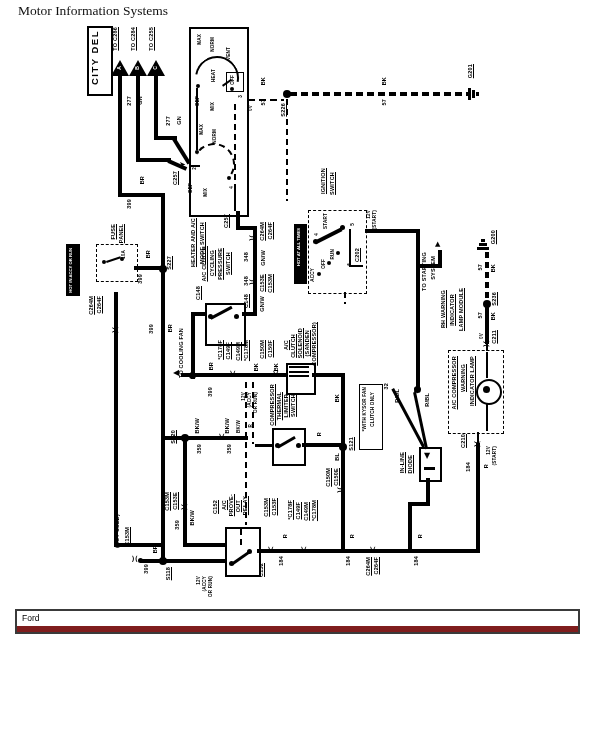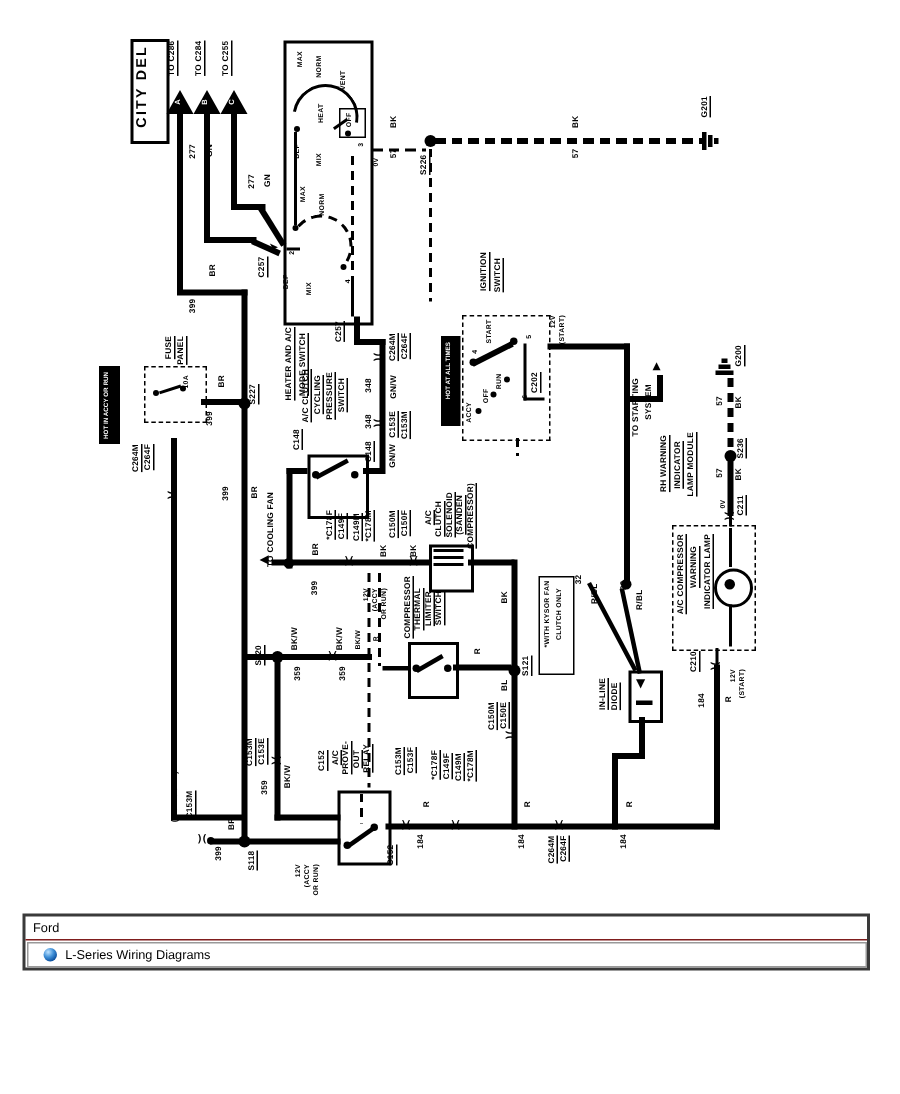--- a/index.html
+++ b/index.html
@@ -31,29 +31,30 @@
   .tr{position:absolute;width:0;height:0;border-left:9px solid transparent;border-right:9px solid transparent;border-bottom:16px solid #000;}
   
   .arc{position:absolute;width:40px;height:40px;border:2.5px solid #000;border-radius:50%;border-left-color:transparent;border-bottom-color:transparent;}
   .arcd{position:absolute;width:38px;height:38px;border:2px dashed #000;border-radius:50%;border-left-color:transparent;border-bottom-color:transparent;}
   .coil{position:absolute;background:repeating-linear-gradient(180deg,#000 0 2px,transparent 2px 4.5px);}
   
   .lampc{position:absolute;width:22px;height:22px;border:2px solid #000;border-radius:50%;}
   
   .caption{position:absolute;left:140px;top:589px;width:320px;text-align:center;font:700 9px "Liberation Sans",sans-serif;}
   #footer{position:absolute;left:15px;top:609px;width:561px;border:2px solid #3a3a3a;background:#fff;}
-  #footer .row1{height:15px;border-bottom:1px solid #7f1d1d;font:400 8.5px/15px "Liberation Sans",sans-serif;padding-left:5px;}
+  #footer .row1{height:15px;border-bottom:6px solid #7f1d1d;font:400 8.5px/15px "Liberation Sans",sans-serif;padding-left:5px;}
   #footer .row2{height:15px;border:1px solid #999;margin:0.5px;font:400 8.5px/15px "Liberation Sans",sans-serif;display:flex;align-items:center;}
   .globe{width:9px;height:9px;border-radius:50%;margin:0 6px 0 10px;
     background:radial-gradient(circle at 35% 30%, #bfe3ff 0%, #4191d8 40%, #0b4f9e 75%, #063a77 100%);}
 </style>
 </head>
 <body>
 
 <div id="page">
+  <div class="title">Motor Information Systems</div>
 
   <div id="diagram">
 
     <i class="box" style="left:87px;top:26px;width:22px;height:66px"></i>
     <i class="box" style="left:189px;top:27px;width:56px;height:186px"></i>
     <i class="dbx" style="left:308px;top:210px;width:57px;height:82px"></i>
     <i class="blk" style="left:294px;top:224px;width:13px;height:60px"></i>
     <i class="blk" style="left:66px;top:244px;width:14px;height:52px"></i>
     <i class="dbx" style="left:96px;top:244px;width:40px;height:36px"></i>
     <i class="bx2" style="left:205px;top:303px;width:37px;height:39px"></i>
@@ -380,18 +381,14 @@
         <span class="lab vt " style="left: 148px; top: 324px;">399</span>
         <span class="lab vt " style="left: 167px; top: 324px;">BR</span>
         <span class="lab vt u" style="left: 88px; top: 296px;">C264M</span>
         <span class="lab vt u" style="left: 96px; top: 296px;">C264F</span>
       </div>
   </div>
 
 
   <div id="footer">
     <div class="row1">Ford</div>
-    <div class="row2">
-      <span class="globe"></span>
-      <span>L-Series Wiring Diagrams</span>
-    </div>
   </div>
 </div>
 
 </body></html>

